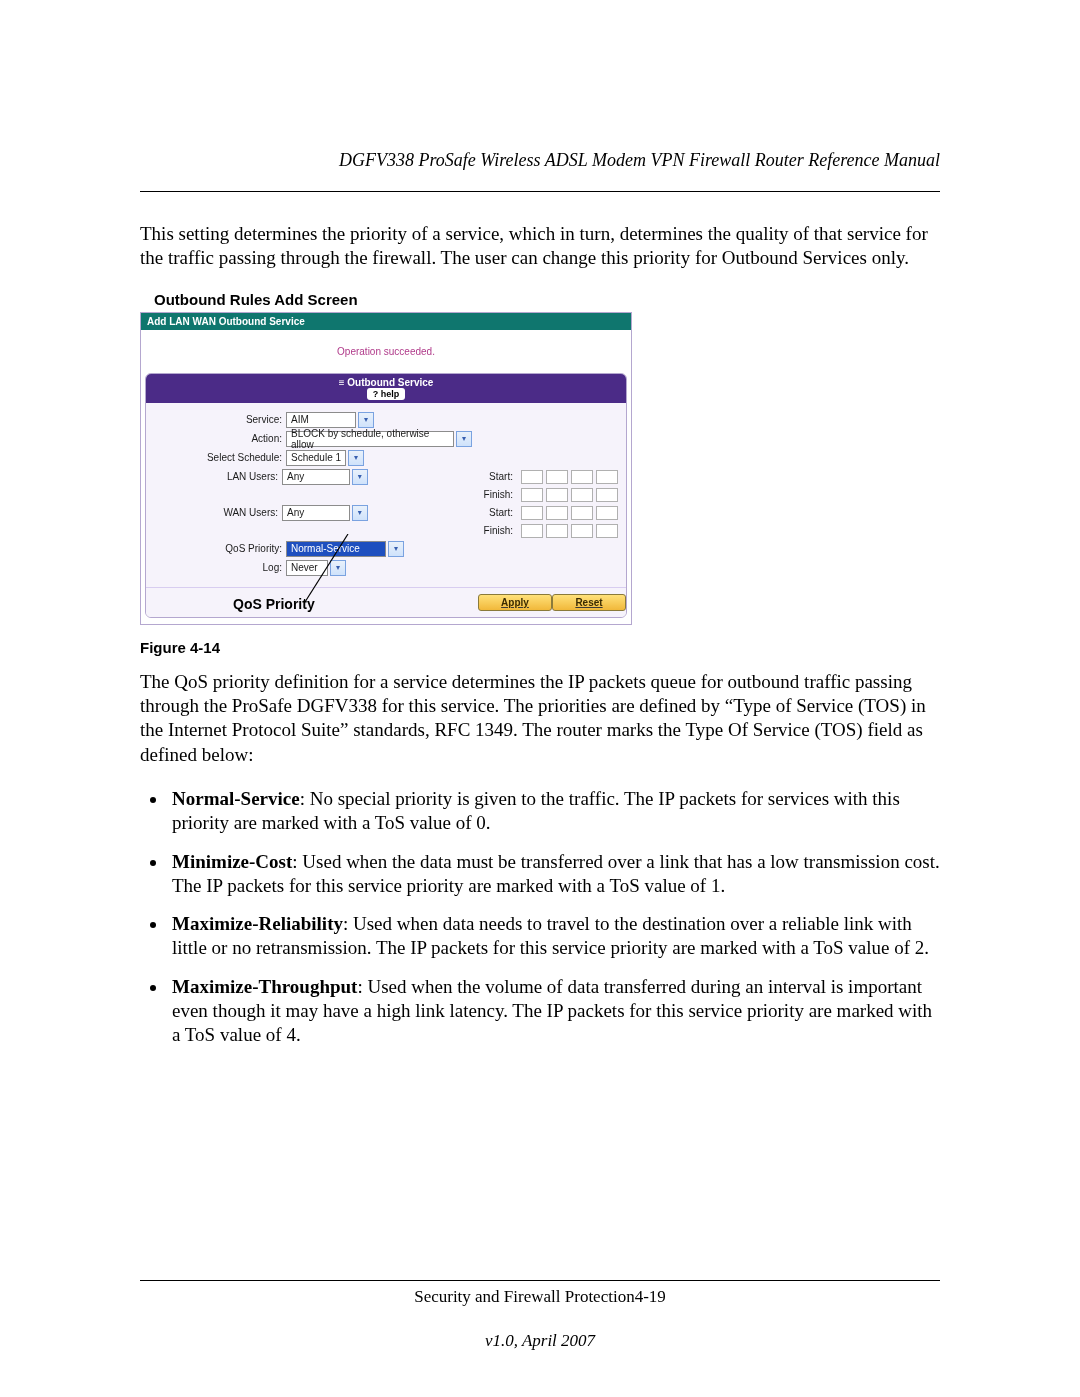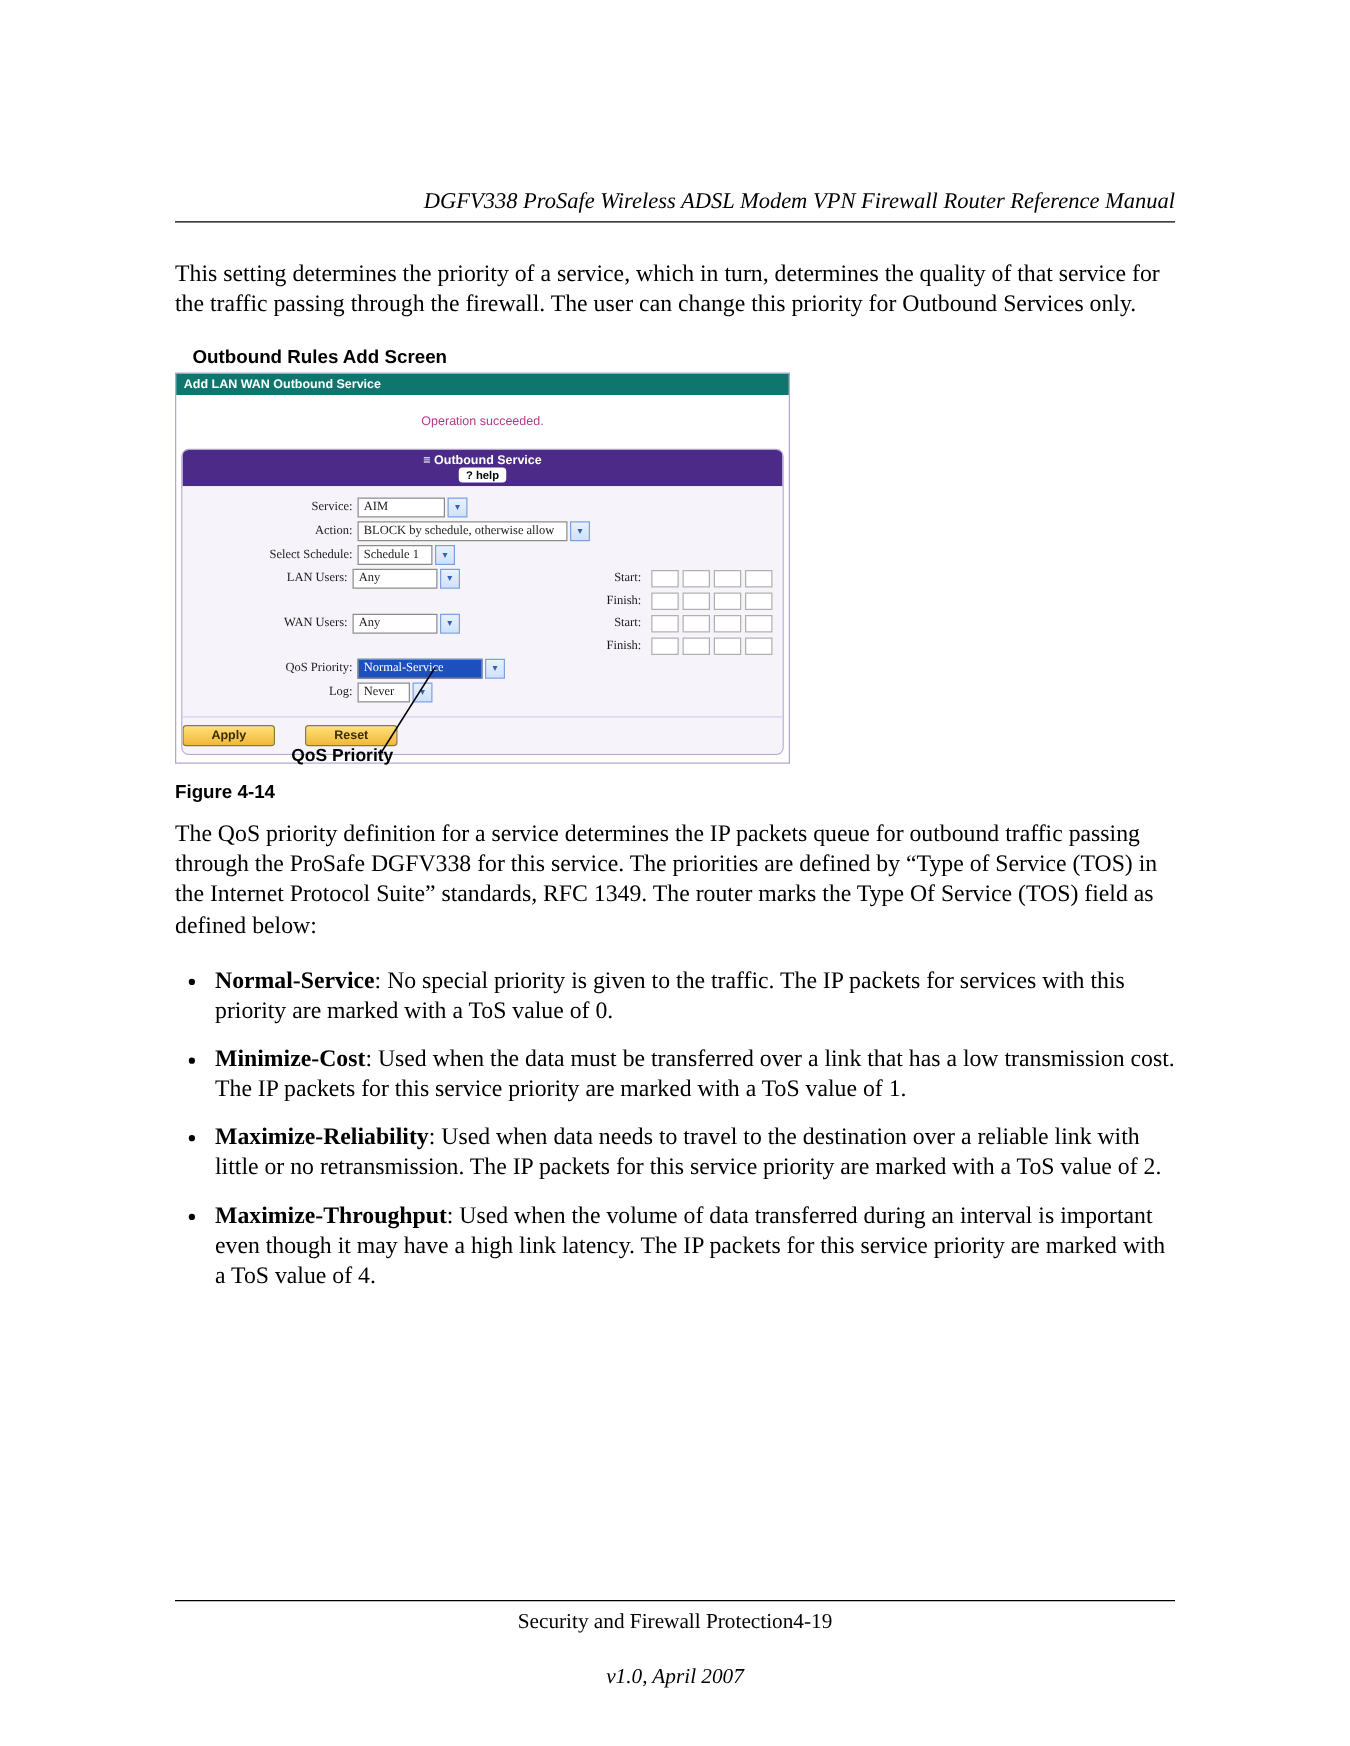--- a/index.html
+++ b/index.html
@@ -13,21 +13,21 @@
     width: 1080px;
     height: 1397px;
     position: relative;
     box-sizing: border-box;
     padding: 150px 140px 0 140px;
   }
   .running-head {
     font-style: italic;
     font-size: 18px;
     text-align: right;
-    padding-bottom: 6px;
+    padding-bottom: 20px;
     border-bottom: 1px solid #000;
     margin-bottom: 30px;
   }
   h2.section-title {
     font-family: Arial, Helvetica, sans-serif;
     font-weight: bold;
     font-size: 26px;
     margin: 0 0 14px 0;
   }
   p.body {
@@ -102,21 +102,20 @@
   .help-badge {
     background: #ffffff;
     color: #000;
     font-size: 9px;
     padding: 1px 6px;
     border-radius: 3px;
   }
   .form-body {
     background: #f6f3fb;
     padding: 6px 8px 8px 8px;
-    font-family: Liberation Serif, serif;
   }
   .row {
     display: flex;
     align-items: center;
     font-size: 10px;
     color: #1a1a1a;
     margin: 3px 0;
   }
   .lab {
     width: 128px;
@@ -156,25 +155,26 @@
   .ipbox {
     width: 20px;
     height: 12px;
     background: #fff;
     border: 1px solid #b0b0b0;
   }
   .spacer-col { width: 180px; }
   .right-lab { width: 40px; text-align: right; padding-right: 4px; }
   .btn-row {
     display: flex;
-    gap: 24px;
-    justify-content: flex-start;
+    gap: 0;
+    justify-content: flex-end;
     background: #f6f3fb;
     padding: 6px 0;
     border-top: 1px solid #d8cdf0;
+    text-decoration: underline;
   }
   .btn {
     min-width: 52px;
     text-align: center;
     font-size: 10px;
     font-weight: bold;
     padding: 2px 10px;
     border: 1px solid #8a7a3a;
     border-radius: 3px;
     background: linear-gradient(#ffe17a, #f1b83a);

